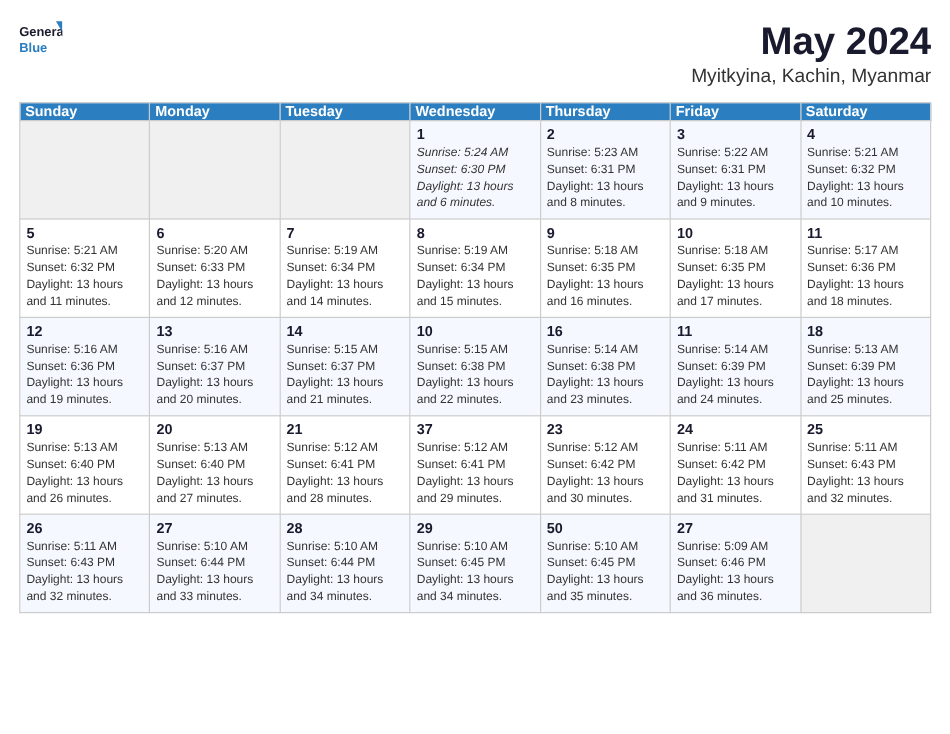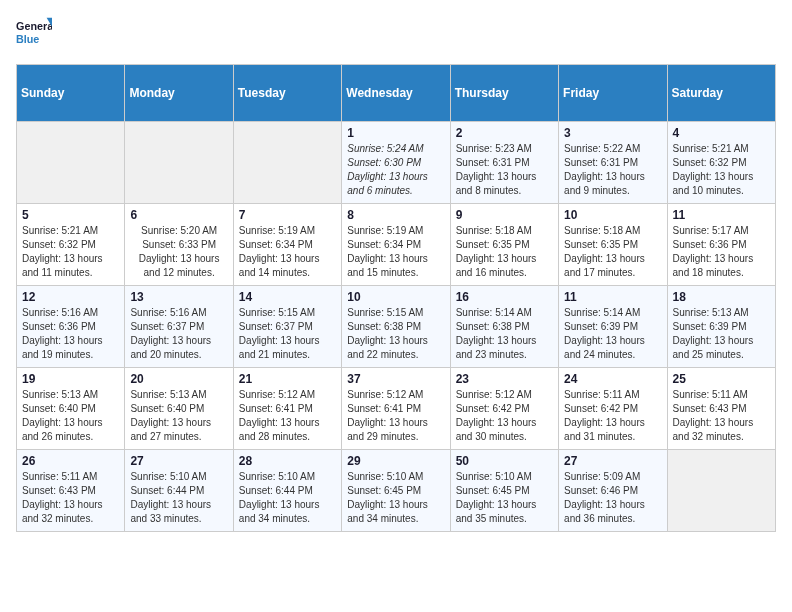--- a/index.html
+++ b/index.html
@@ -39,21 +39,21 @@
       margin-top: 2px;
     }
     table {
       width: 100%;
       border-collapse: collapse;
       font-size: 11px;
     }
     thead tr th {
       background-color: #2b7fc1;
       color: white;
-      padding: 21px 4px;
+      padding: 0 4px;
       text-align: left;
       font-size: 12px;
       font-weight: bold;
       border: 1px solid #ccc;
     }
     tbody tr td {
       border: 1px solid #ccc;
       padding: 4px 5px;
       vertical-align: top;
       min-height: 80px;
@@ -87,20 +87,24 @@
 
 <div class="header">
   <div class="logo">
     <svg class="logo-icon" viewBox="0 0 40 40" xmlns="http://www.w3.org/2000/svg">
   <rect width="40" height="40" fill="white"></rect>
   <text x="0" y="16" font-size="12" font-weight="bold" fill="#1a1a2e" font-family="Arial">General</text>
   <text x="0" y="30" font-size="12" font-weight="bold" fill="#2b7fc1" font-family="Arial">Blue</text>
   <polygon points="34,2 40,2 40,12" fill="#2b7fc1"></polygon>
 </svg>
   </div>
+  <div class="title-section">
+    <div class="main-title">May 2024</div>
+    <div class="subtitle">Myitkyina, Kachin, Myanmar</div>
+  </div>
 </div>
 
 <table>
   <thead>
     <tr>
     <th>Sunday</th>
         <th>Monday</th>
         <th>Tuesday</th>
         <th>Wednesday</th>
         <th>Thursday</th>
@@ -145,21 +149,21 @@
       <tr>
         <td>
           <span class="day-num">5</span>
           <div class="day-info" style="white-space: pre-line;">Sunrise: 5:21 AM
 Sunset: 6:32 PM
 Daylight: 13 hours
 and 11 minutes.</div>
         </td>
         <td>
           <span class="day-num">6</span>
-          <div class="day-info" style="white-space: pre-line; text-align: center;">Sunrise: 5:20 AM
+          <div class="day-info" style="white-space: pre-line;">Sunrise: 5:20 AM
 Sunset: 6:33 PM
 Daylight: 13 hours
 and 12 minutes.</div>
         </td>
         <td>
           <span class="day-num">7</span>
           <div class="day-info" style="white-space: pre-line;">Sunrise: 5:19 AM
 Sunset: 6:34 PM
 Daylight: 13 hours
 and 14 minutes.</div>

